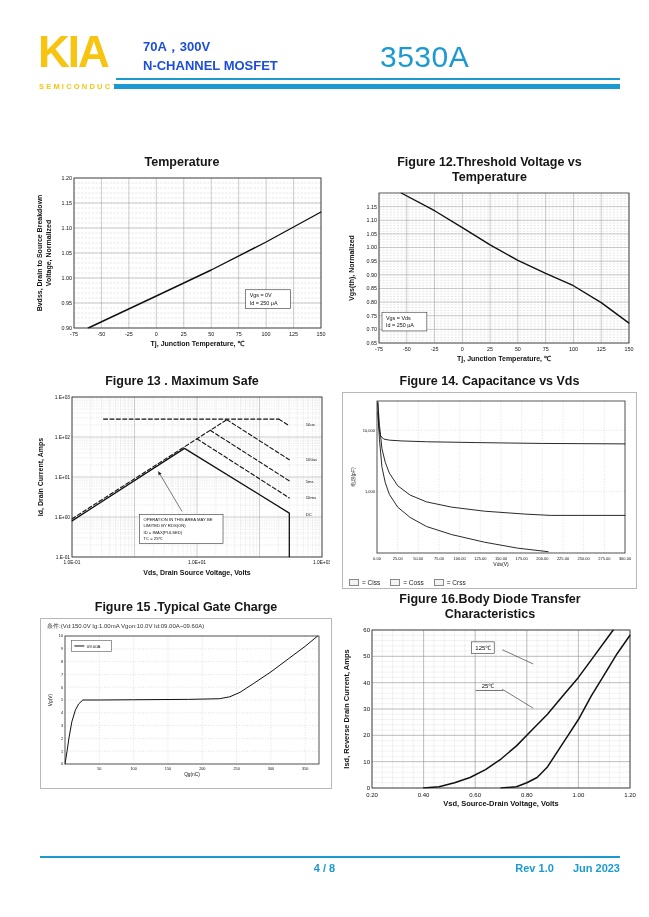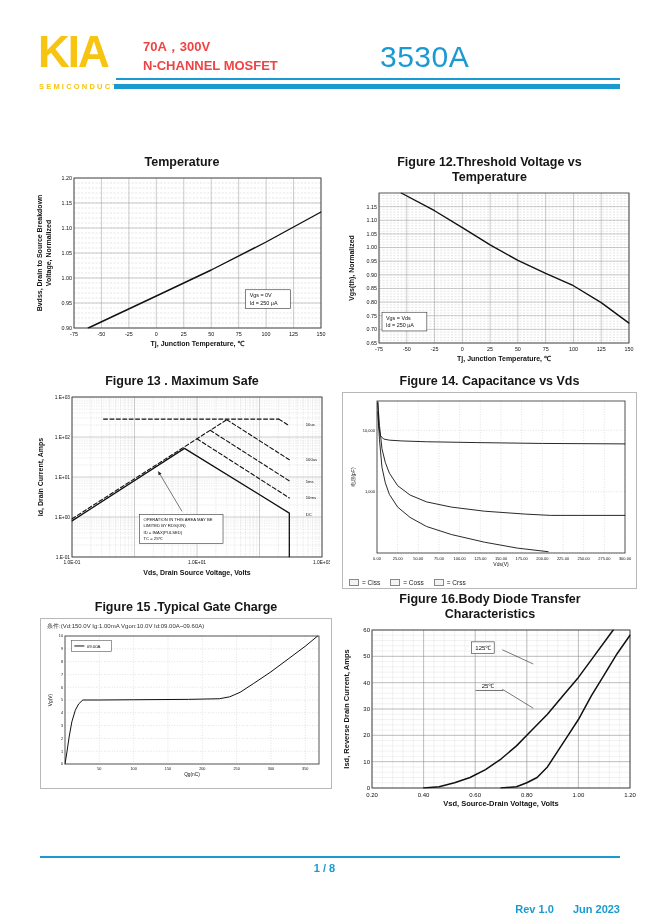--- a/index.html
+++ b/index.html
@@ -19,31 +19,31 @@
   svg{display:block;margin:0 auto;font-family:"Liberation Sans",sans-serif;}
   .chartbox{border:1px solid #b8b8b8;background:#fff;padding:2px 2px 1px 2px;}
   .xl-title{text-align:center;font-size:9px;color:#555;margin-top:2px;}
   .xl-cond{font-size:6px;color:#333;margin:1px 0 0 4px;white-space:nowrap;}
   .xl-legend{display:flex;gap:10px;font-size:6.5px;color:#222;margin:2px 0 1px 4px;align-items:center;}
   .xl-legend .item{display:flex;align-items:center;gap:3px;}
   .sw{display:inline-block;width:8px;height:5px;border:1px solid #888;background:#f4f4f4;}
   
   .fline{left:40px;top:856px;width:580px;height:1.5px;}
   .fpage{left:0;top:862px;width:649px;text-align:center;font-size:11px;font-weight:bold;}
-  .frev{left:320px;top:903px;width:300px;text-align:right;font-size:11px;font-weight:bold;}
+  .frev{left:320px;top:862px;width:300px;text-align:right;font-size:11px;font-weight:bold;}
   .frev span{margin-left:16px;}
 </style>
 </head>
 <body>
 
 <div>
 
   <div class="abs logo" style="color: rgb(246, 196, 17);">KIA</div>
   <div class="abs logo-sub" style="color: rgb(246, 196, 17);">SEMICONDUCTORS</div>
-  <div class="abs spec" style="color: #ef4444;">
+  <div class="abs spec" style="color: #1d4ed8;">
     <div>70A，300V</div>
     <div>N-CHANNEL MOSFET</div>
   </div>
   <div class="abs part" style="color: rgb(27, 154, 210);">3530A</div>
   <div class="abs hline-thin" style="background: rgb(27, 154, 210);"></div>
   <div class="abs hline-thick" style="background: rgb(27, 154, 210);"></div>
 
   <div class="fig" style="left:33px;top:155px;width:298px;">
     <div class="ftitle">
       <div>Temperature</div>
@@ -604,19 +604,19 @@
         <rect x="131.32999999999998" y="16.85" width="22.88" height="11.7" fill="#fff" stroke="#333" stroke-width="0.6"></rect>
         <text x="135.32999999999998" y="24.85" fill="#111" font-size="6" text-anchor="start">125℃</text>
         <line x1="162.29" y1="24.75" x2="193.25" y2="38.97" stroke="#222" stroke-width="0.6"></line>
         <text x="141.64999999999998" y="62.77" fill="#111" font-size="6" text-anchor="start">25℃</text>
         <line x1="135.64999999999998" y1="65.47" x2="163.14999999999998" y2="65.47" stroke="#333" stroke-width="0.7"></line>
         <line x1="162.29" y1="64.25" x2="193.25" y2="83.21" stroke="#222" stroke-width="0.6"></line>
       </svg>
   </div>
 
   <div class="abs fline" style="background: rgb(27, 154, 210);"></div>
-  <div class="abs fpage" style="color: rgb(27, 154, 210);">1 / 8</div>
+  <div class="abs fpage" style="color: rgb(27, 154, 210);">4 / 8</div>
   <div class="abs frev" style="color: rgb(27, 154, 210);">
     <span>Rev 1.0</span>
     <span>Jun 2023</span>
   </div>
 
 </div>
 
 </body></html>

